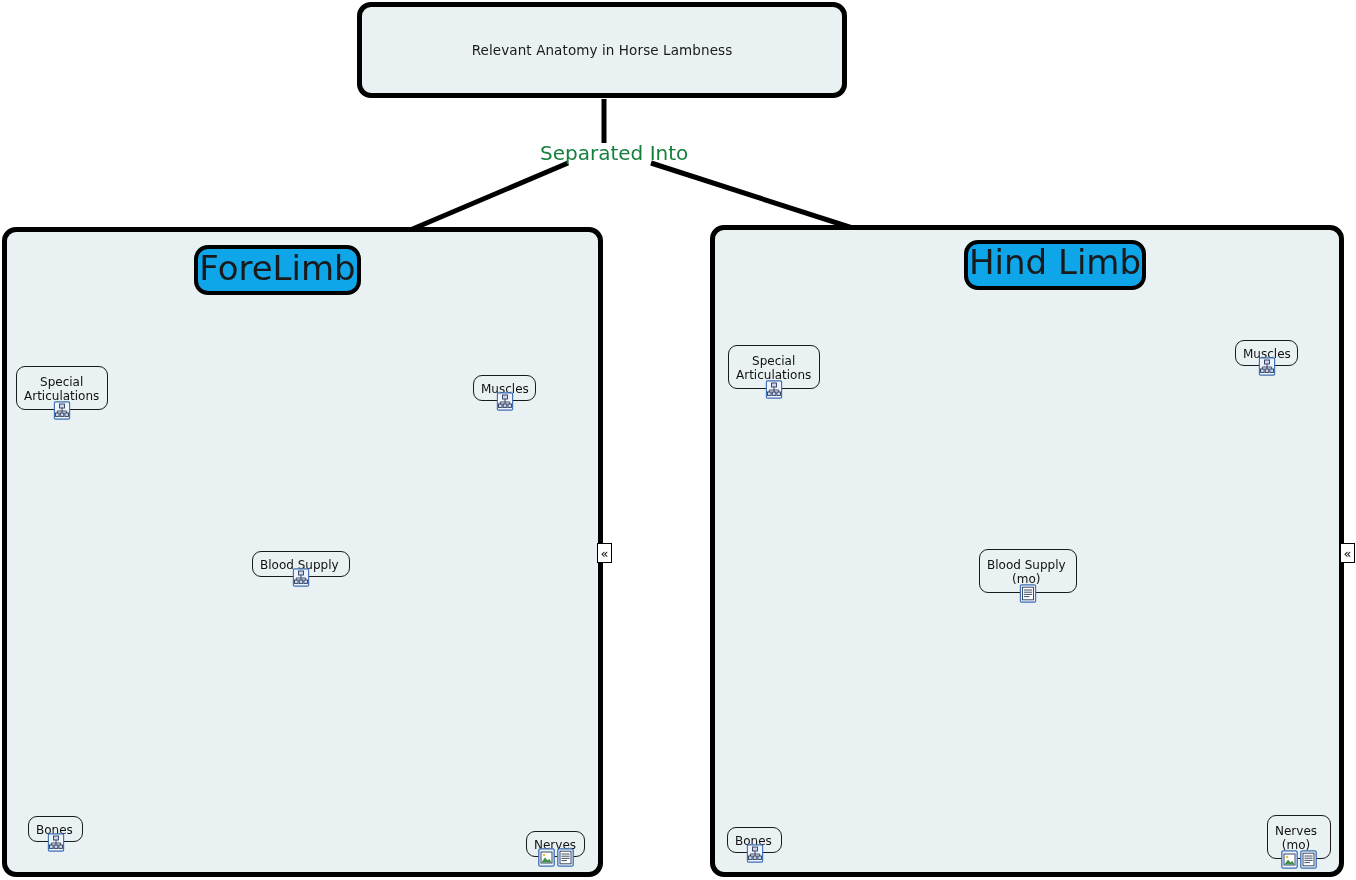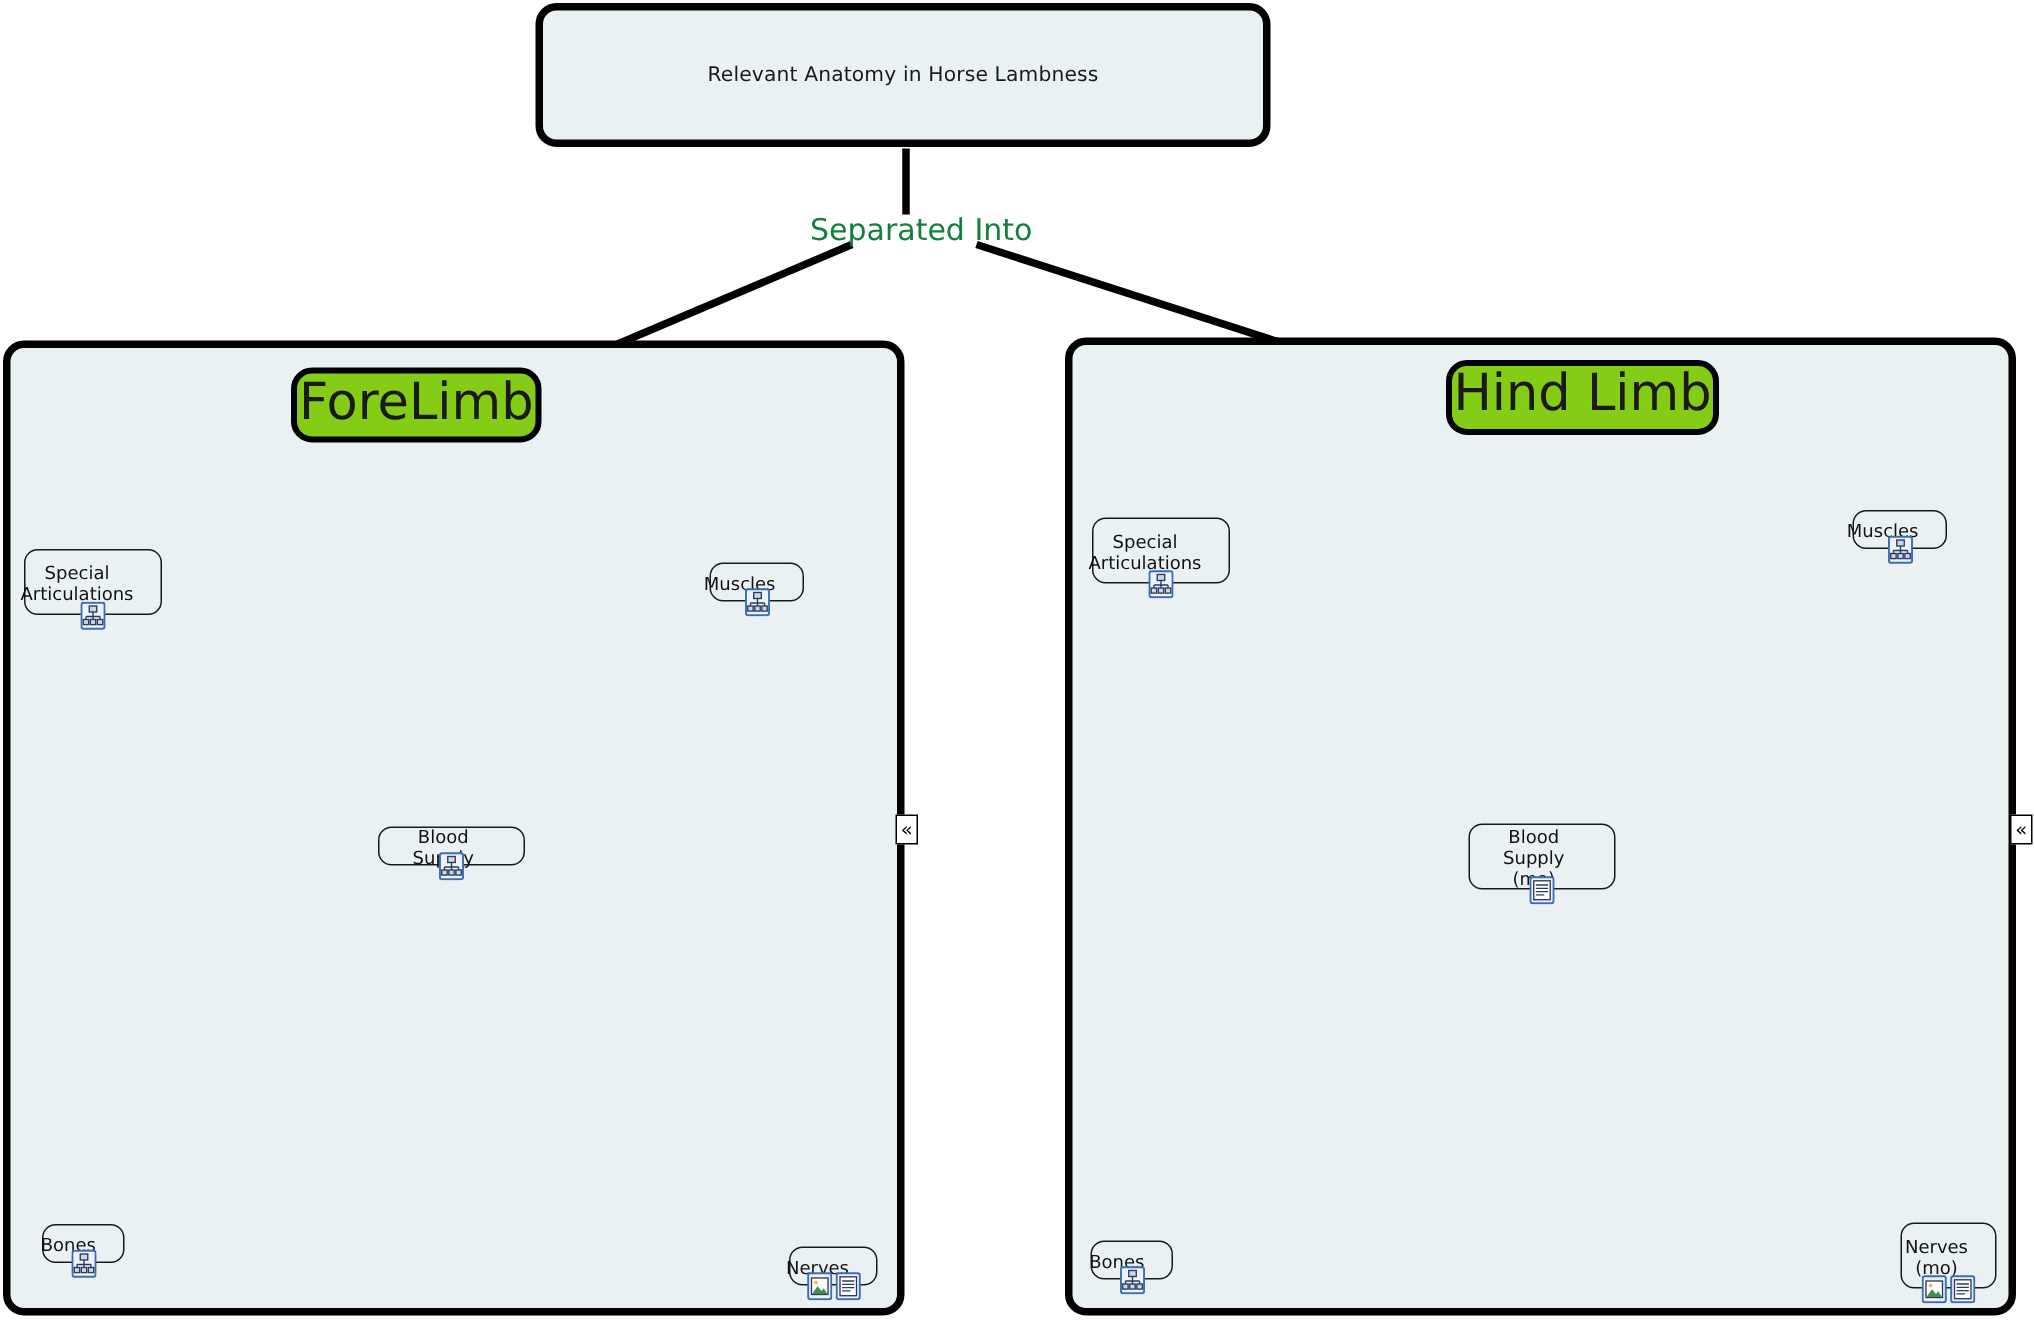--- a/index.html
+++ b/index.html
@@ -77,21 +77,21 @@
   }
   #panel-hindlimb {
     left: 710px;
     top: 225px;
     width: 634px;
     height: 652px;
   }
   
   .branch-header {
     position: absolute;
-    background: #84cc16;
+    background: #0ea5e9;
     border: 4px solid #000000;
     border-radius: 14px;
     box-sizing: border-box;
     display: flex;
     align-items: center;
     justify-content: center;
     padding: 1px 14px 5px 14px;
   }
   .branch-header .branch-label {
     font-size: 34px;
@@ -114,23 +114,23 @@
   }
   
   .leaf {
     position: absolute;
     background: #eaf1f3;
     border: 1.6px solid #1a1a1a;
     border-radius: 9px;
     box-sizing: border-box;
     display: flex;
     flex-direction: column;
-    align-items: flex-end;
+    align-items: flex-start;
     justify-content: center;
-    padding: 3px 18px 2px 7px;
+    padding: 3px 5px 2px 7px;
   }
   .leaf-text {
     font-size: 12px;
     line-height: 14px;
     color: #111111;
     text-align: center;
     white-space: pre-line;
   }
   .leaf-icons {
     position: absolute;

